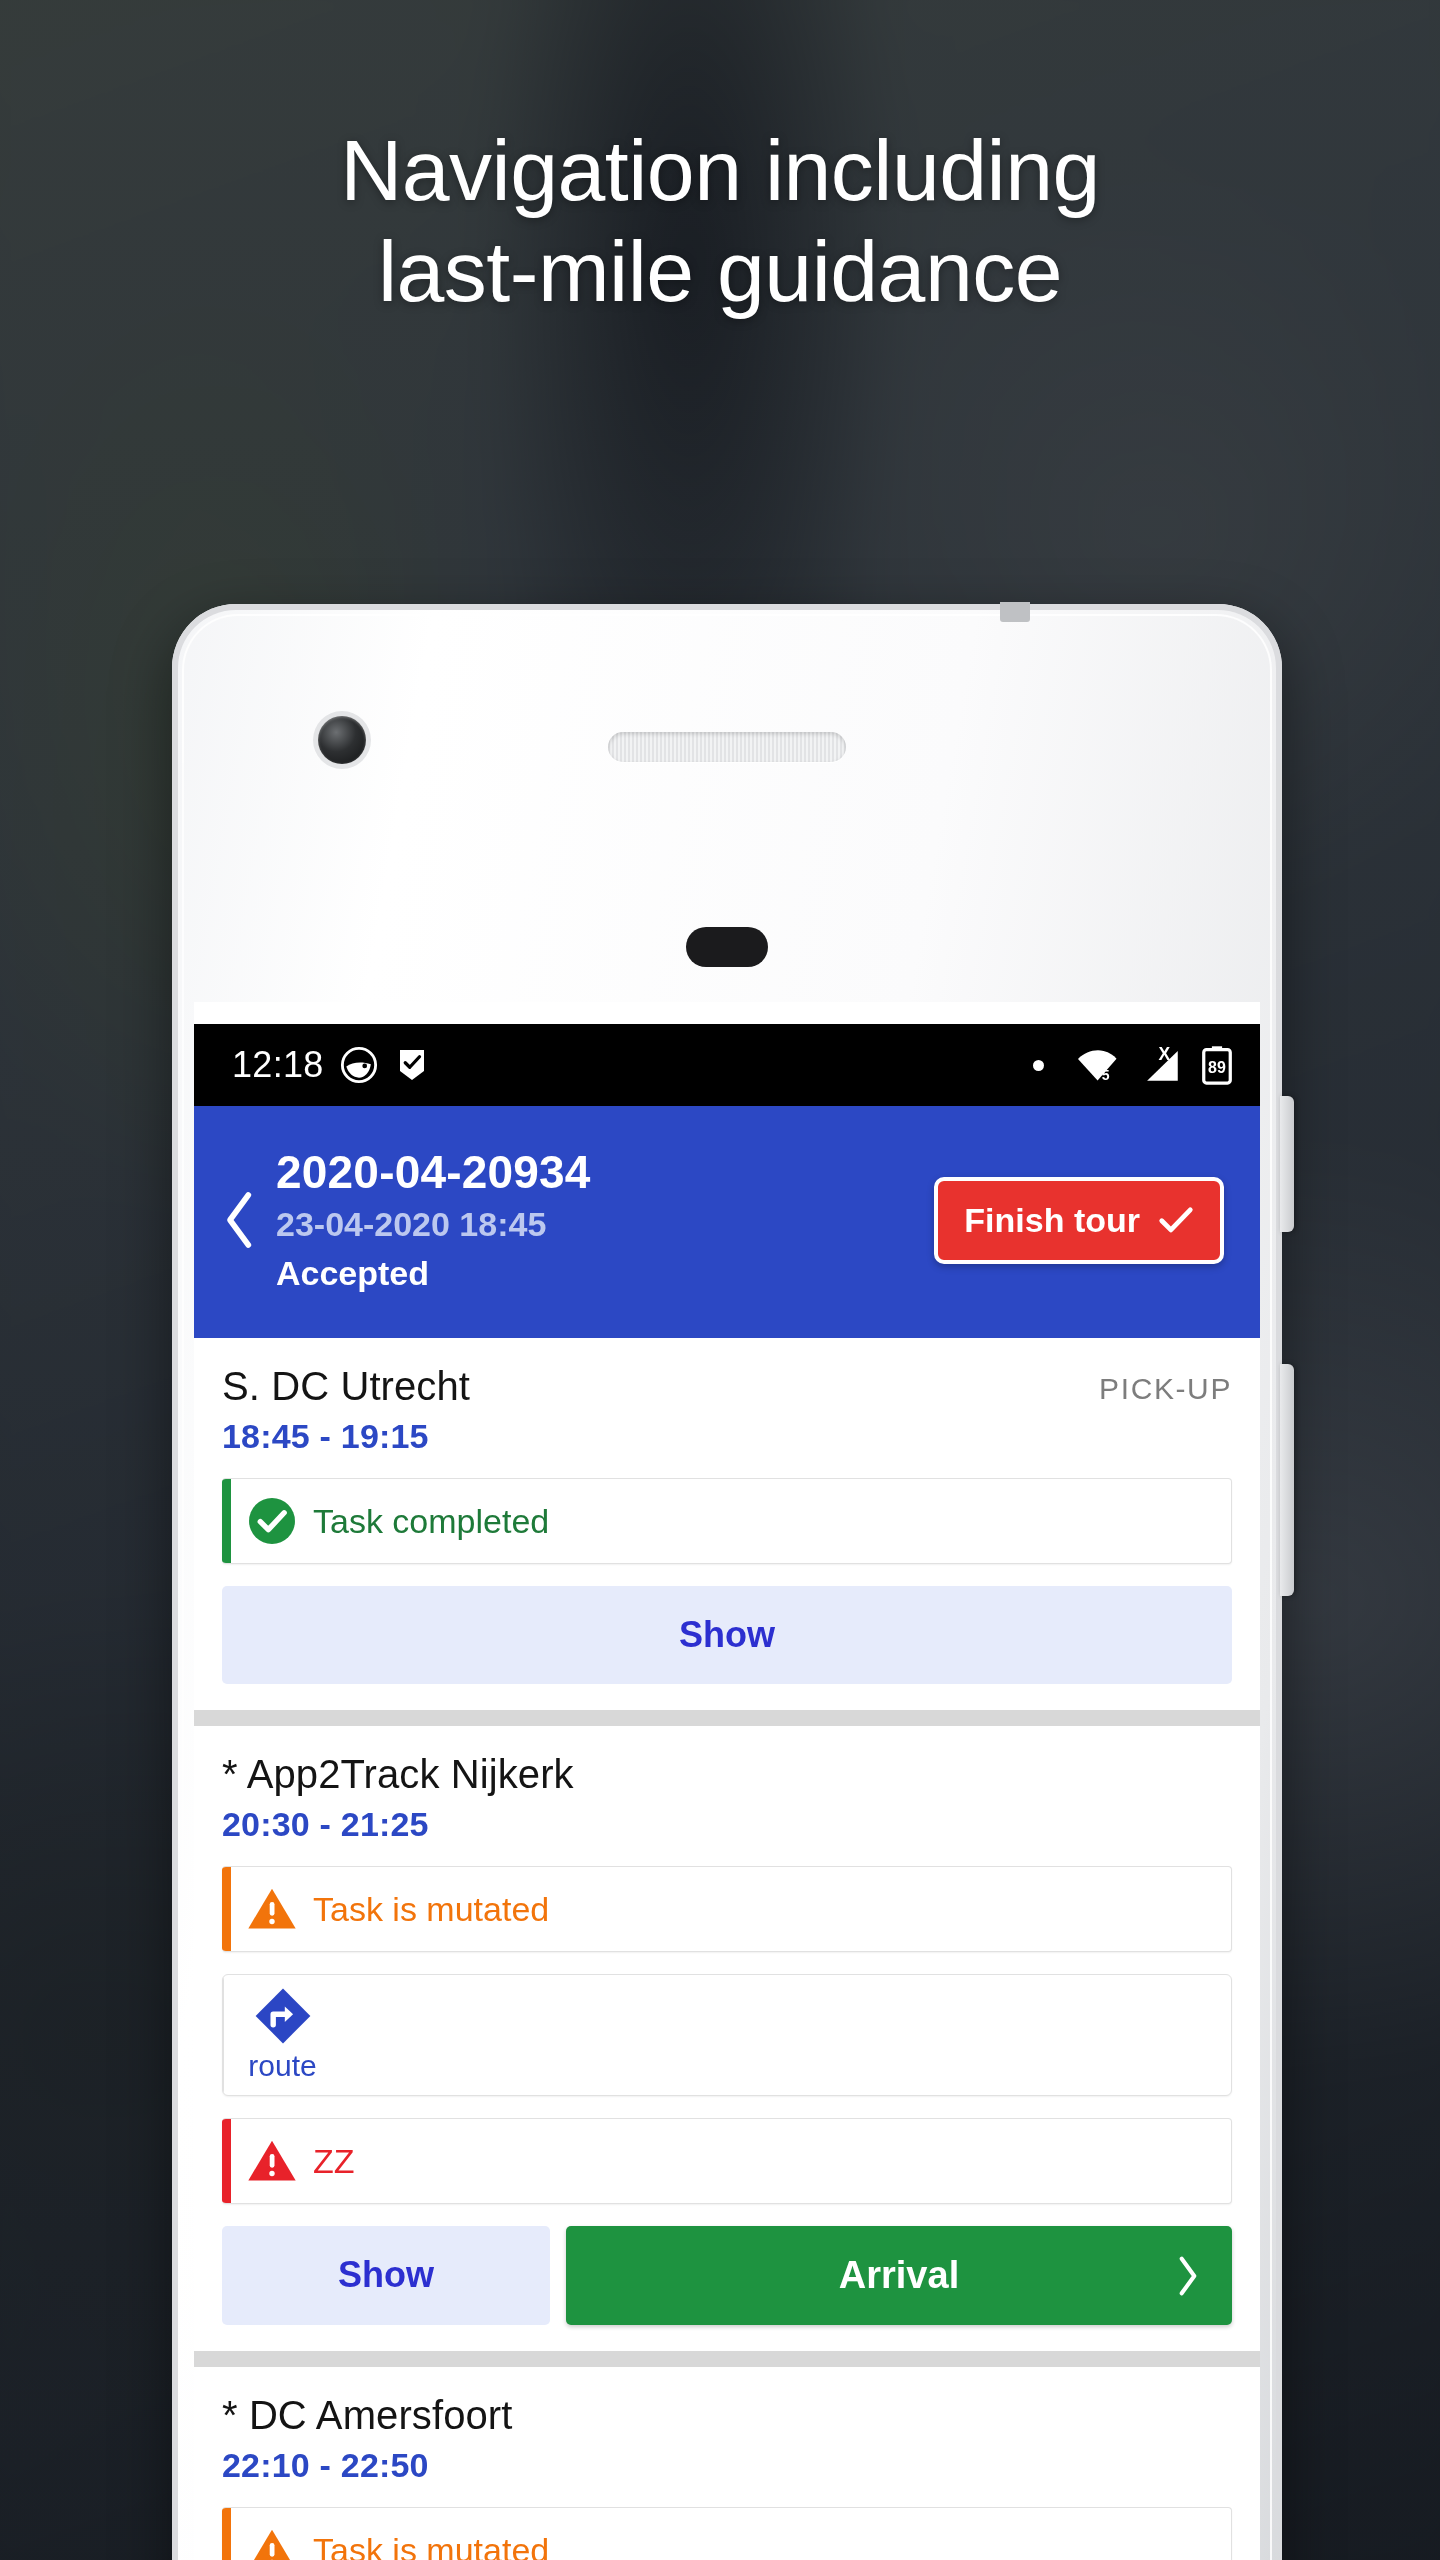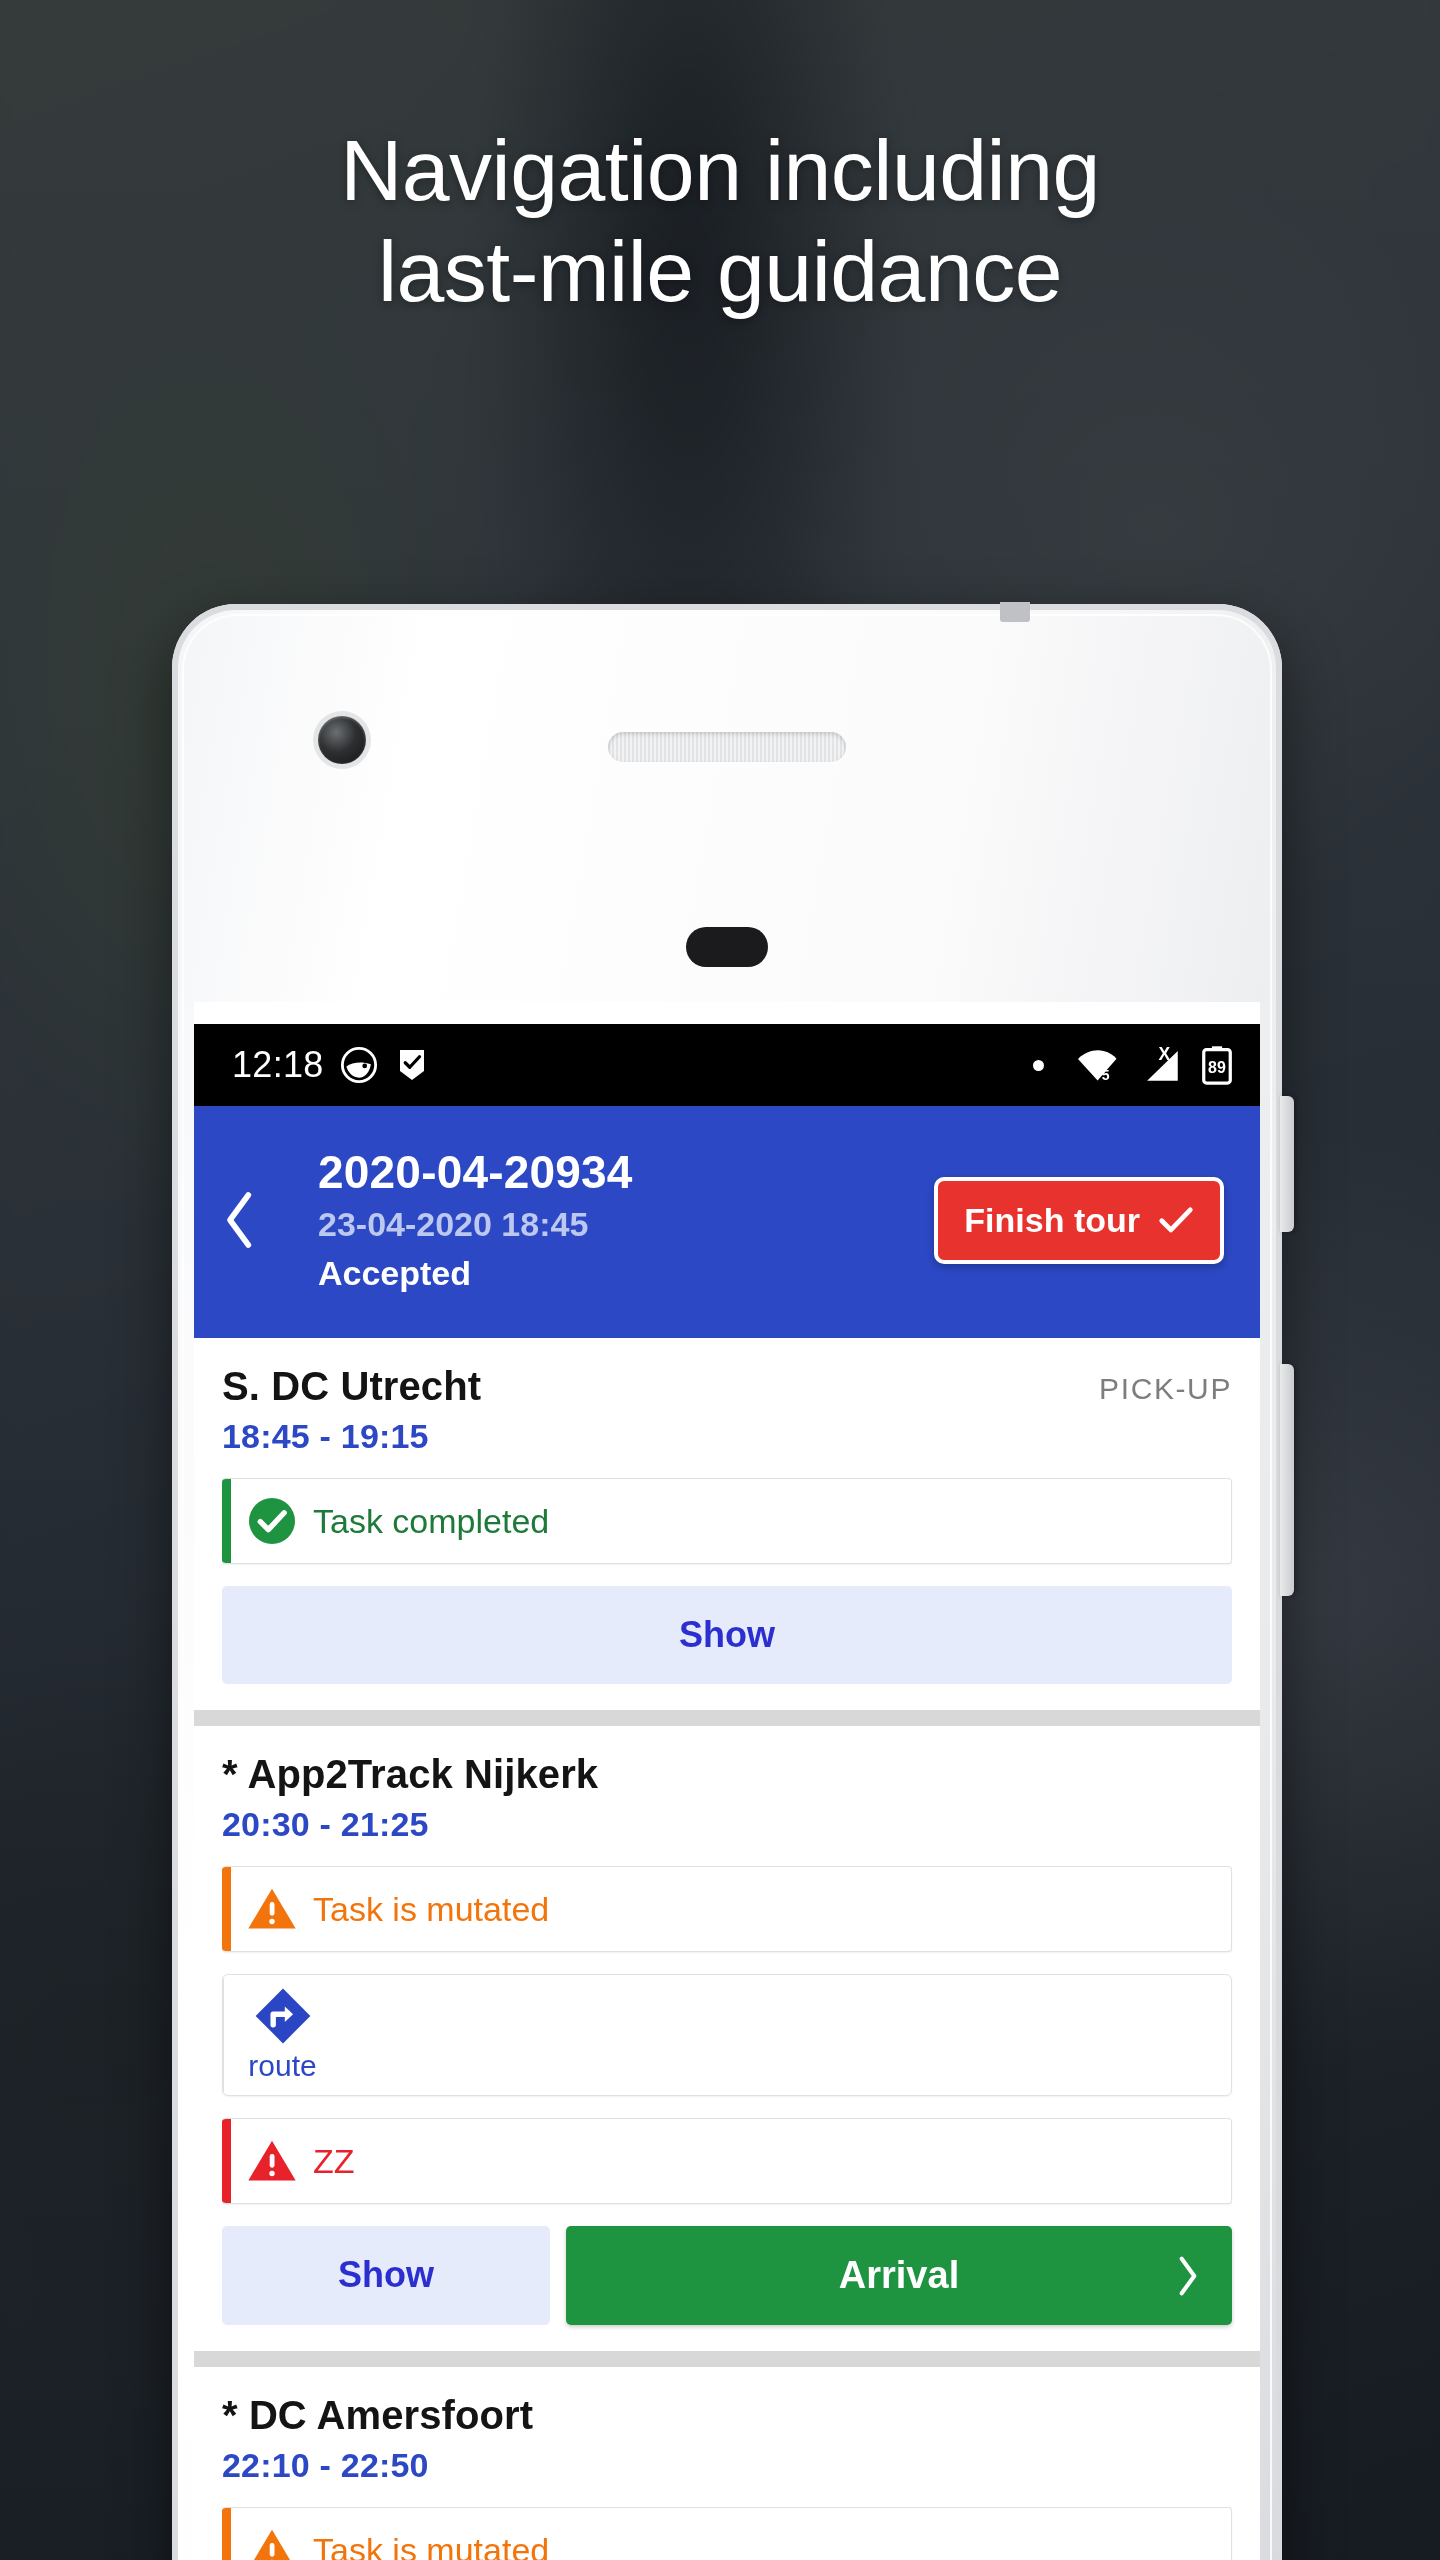--- a/index.html
+++ b/index.html
@@ -140,21 +140,20 @@
   .sb-right { margin-left: auto; display: flex; align-items: center; gap: 14px; }
   .sb-dot { width: 11px; height: 11px; border-radius: 50%; background: #fff; margin-right: 16px; }
   .icon-white { display: block; }
 
   
   .appbar {
     background: #2c48c4;
     padding: 18px 22px 22px 14px;
     display: flex; align-items: center;
     min-height: 232px;
-    gap: 42px;
   }
   .back-chevron {
     width: 64px; flex: 0 0 64px;
     display: flex; align-items: center; justify-content: center;
     color: #ffffff;
   }
   .appbar-texts { flex: 1 1 auto; padding-left: 4px; }
   .tour-id {
     color: #ffffff; font-size: 46px; font-weight: bold;
     letter-spacing: .2px; line-height: 1.12;
@@ -183,21 +182,21 @@
 
   
   .tasklist { background: #d8d8d8; }
   .task-card {
     background: #ffffff;
     padding: 26px 28px 26px 28px;
     margin-bottom: 8px;
   }
   .task-head { display: flex; align-items: flex-start; }
   .task-title {
-    font-size: 40px; font-weight: bold; color: #141414;
+    font-size: 40px; font-weight: normal; color: #141414;
     letter-spacing: .1px; flex: 1 1 auto;
   }
   .task-kind {
     font-size: 30px; color: #7d7d7d; font-weight: 500;
     letter-spacing: 1.6px; padding-top: 8px; white-space: nowrap;
   }
   .task-time {
     font-size: 34px; font-weight: bold; color: #2c48c4;
     margin-top: 8px; letter-spacing: .2px;
   }

